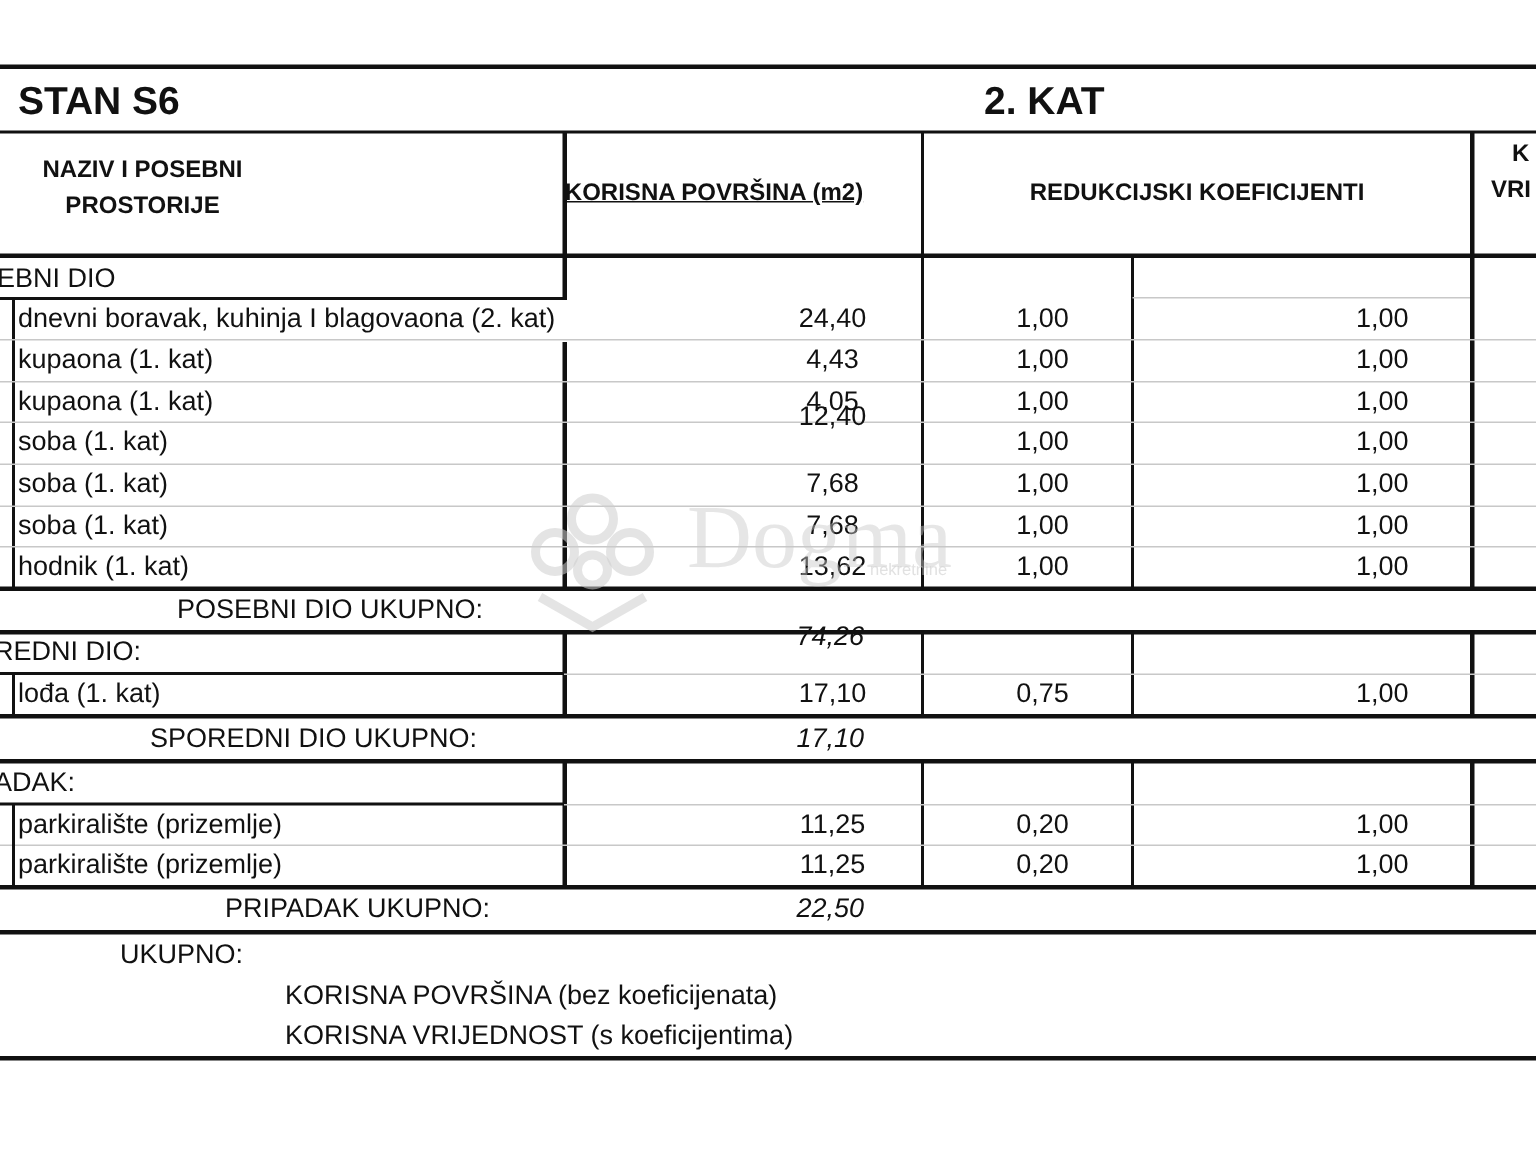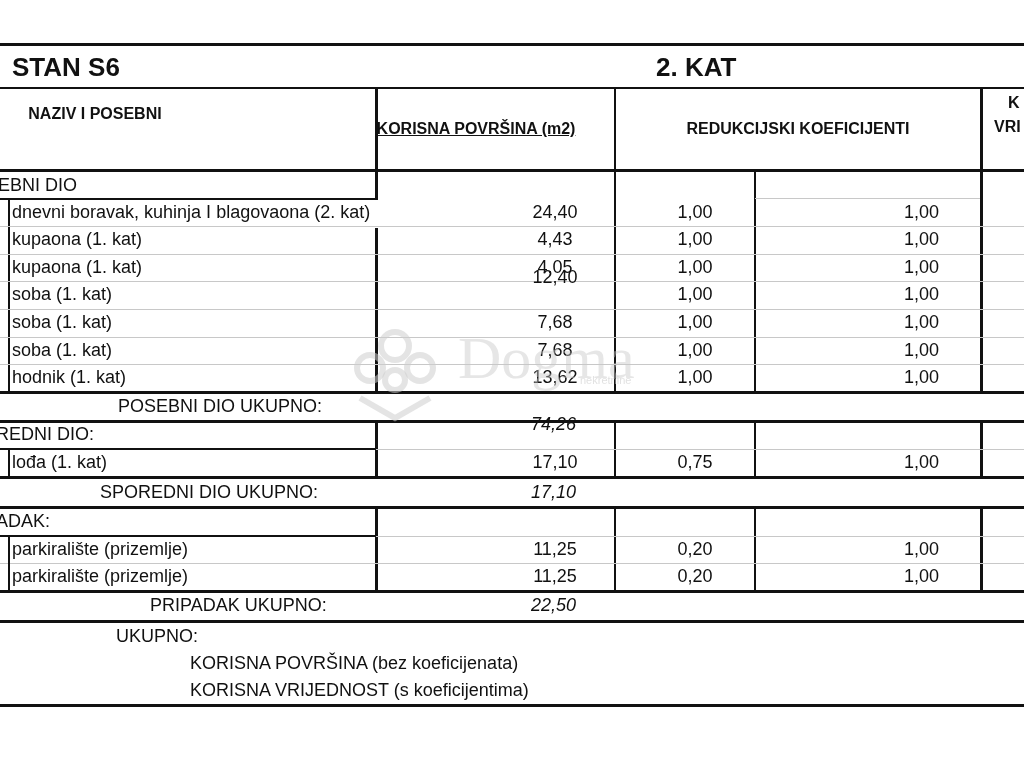--- a/index.html
+++ b/index.html
@@ -19,20 +19,21 @@
 </head>
 <body>
 
 <div class="hl" style="left:0;top:43px;width:1024px;height:3px;"></div>
 <div class="abs title" style="left:12px;top:52px;">STAN S6</div>
 <div class="abs title" style="left:656px;top:52px;">2. KAT</div>
 <div class="hl" style="left:0;top:87px;width:1024px;height:2px;"></div>
 
 <div class="abs hdr" style="left:0;top:102px;width:190px;">
   <div>NAZIV I POSEBNI</div>
+  <div>PROSTORIJE</div>
 </div>
 <div class="abs hdr" style="left:358px;top:117px;width:236px;text-decoration:underline;">KORISNA POVRŠINA (m2)</div>
 <div class="abs hdr" style="left:616px;top:117px;width:364px;">REDUKCIJSKI KOEFICIJENTI</div>
 <div class="abs hdr" style="left:990px;top:91px;width:40px;text-align:left;">
   <div style="padding-left:18px;">K</div>
   <div style="padding-left:4px;">VRI</div>
 </div>
 <div class="hl" style="left:0;top:169px;width:1024px;height:3px;"></div>
 
 <div class="vl" style="left:375px;top:88px;width:3px;height:84px;"></div>
@@ -145,21 +146,21 @@
   <div class="cell" style="left:12px;top:563px;">parkiralište (prizemlje)</div>
   <div class="cell num" style="left:500px;top:563px;width:110px;">11,25</div>
   <div class="cell num" style="left:640px;top:563px;width:110px;">0,20</div>
   <div class="cell num" style="left:866px;top:563px;width:111px;">1,00</div>
 </div>
 <div class="hl" style="left:0;top:590px;width:1024px;height:3px;"></div>
 <div class="cell" style="left:150px;top:592px;">PRIPADAK UKUPNO:</div>
 <div class="cell num ital" style="left:500px;top:592px;width:107px;">22,50</div>
 <div class="hl" style="left:0;top:620px;width:1024px;height:3px;"></div>
 
-<div class="cell" style="left:80px;top:623px;margin-left:36px;">UKUPNO:</div>
+<div class="cell" style="left:80px;top:623px;">UKUPNO:</div>
 <div class="cell" style="left:190px;top:650px;">KORISNA POVRŠINA (bez koeficijenata)</div>
 <div class="cell" style="left:190px;top:677px;">KORISNA VRIJEDNOST (s koeficijentima)</div>
 <div class="hl" style="left:0;top:704px;width:1024px;height:3px;"></div>
 
 <div style="position:absolute;left:340px;top:318px;width:360px;height:120px;pointer-events:none;">
   <svg width="110" height="120" viewBox="0 0 110 120" style="position:absolute;left:0;top:0;">
     <g fill="none" stroke="rgba(205,205,205,0.55)" stroke-width="6">
       <circle cx="55" cy="28" r="14"></circle>
       <circle cx="30" cy="50" r="13"></circle>
       <circle cx="80" cy="50" r="13"></circle>

